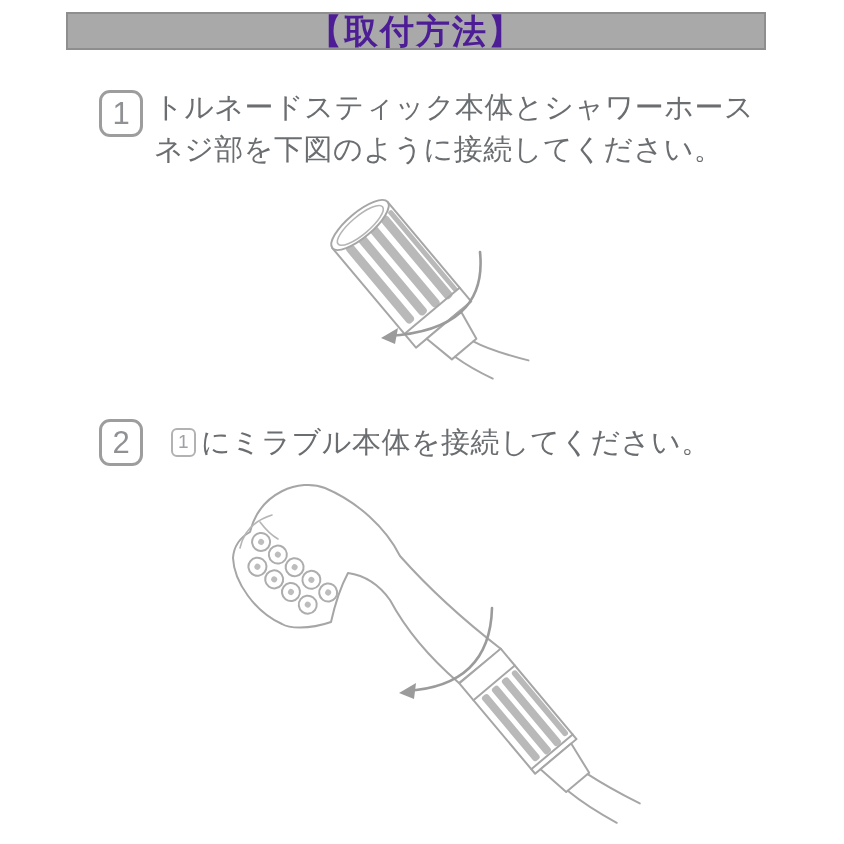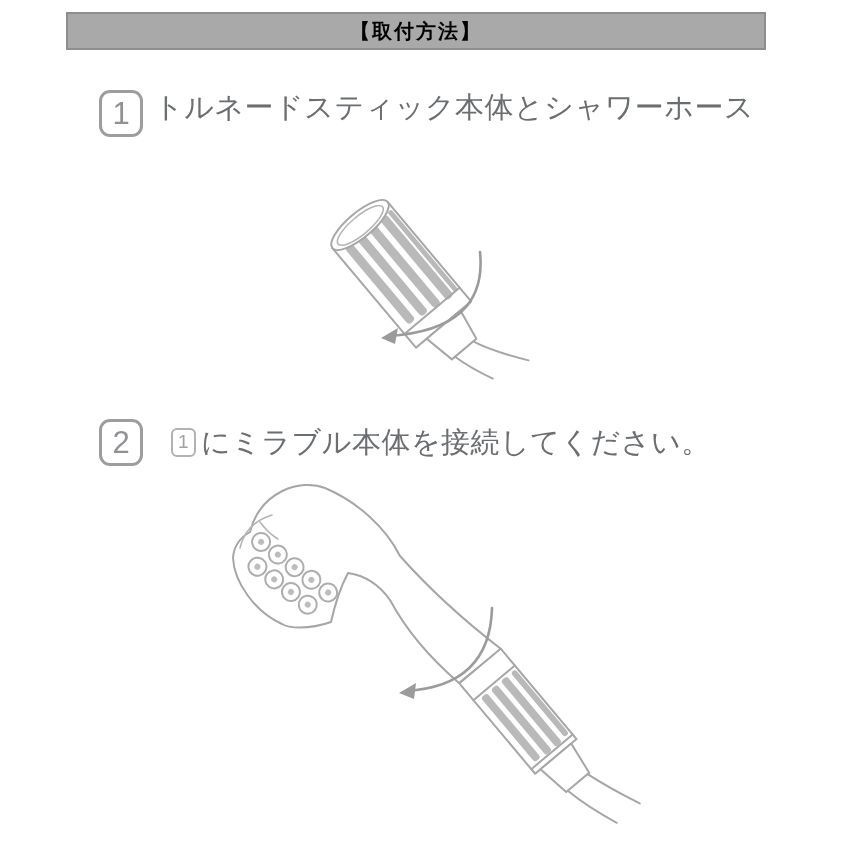--- a/index.html
+++ b/index.html
@@ -7,21 +7,21 @@
     position:relative;width:844px;height:844px;background:#ffffff;overflow:hidden;
     font-family:"Liberation Sans","DejaVu Sans",sans-serif;
   }
   
   .header-bar{
     position:absolute;left:66px;top:12px;width:700px;height:38px;
     background:#a9a9a9;border:2px solid #8e8e8e;box-sizing:border-box;
     display:flex;align-items:center;justify-content:center;
   }
   .header-title{
-    color:#000000;font-size:20px;font-weight:bold;letter-spacing:2px;line-height:1;
+    color:#4c1d95;font-size:34px;font-weight:bold;letter-spacing:2px;line-height:1;
   }
   
   .step-badge{
     position:absolute;width:44px;height:47px;border:3px solid #9d9d9d;border-radius:11px;
     box-sizing:border-box;display:flex;align-items:center;justify-content:center;
     color:#8f9194;font-size:31px;background:#ffffff;
   }
   #badge-1{left:99px;top:90px;}
   #badge-2{left:99px;top:419px;}
   
@@ -56,20 +56,21 @@
 
   <div class="header-bar">
     <span class="header-title">【取付方法】</span>
   </div>
 
   <div class="step-badge" id="badge-1">
     <span>1</span>
   </div>
   <div class="step-text" id="step1-text">
     <div>トルネードスティック本体とシャワーホース</div>
+    <div>ネジ部を下図のように接続してください。</div>
   </div>
 
   <svg id="illo1" class="illo" width="270" height="215" viewBox="0 0 270 215">
     <g transform="translate(75,35) rotate(-40)">
 
       <rect class="ln-fill" x="-36" y="0" width="72" height="130"></rect>
       <rect class="stripe" x="-27" y="8" width="9" height="100" rx="4"></rect>
       <rect class="stripe" x="-12" y="8" width="9" height="102" rx="4"></rect>
       <rect class="stripe" x="3" y="8" width="9" height="104" rx="4"></rect>
       <rect class="stripe" x="18" y="8" width="9" height="106" rx="4"></rect>

